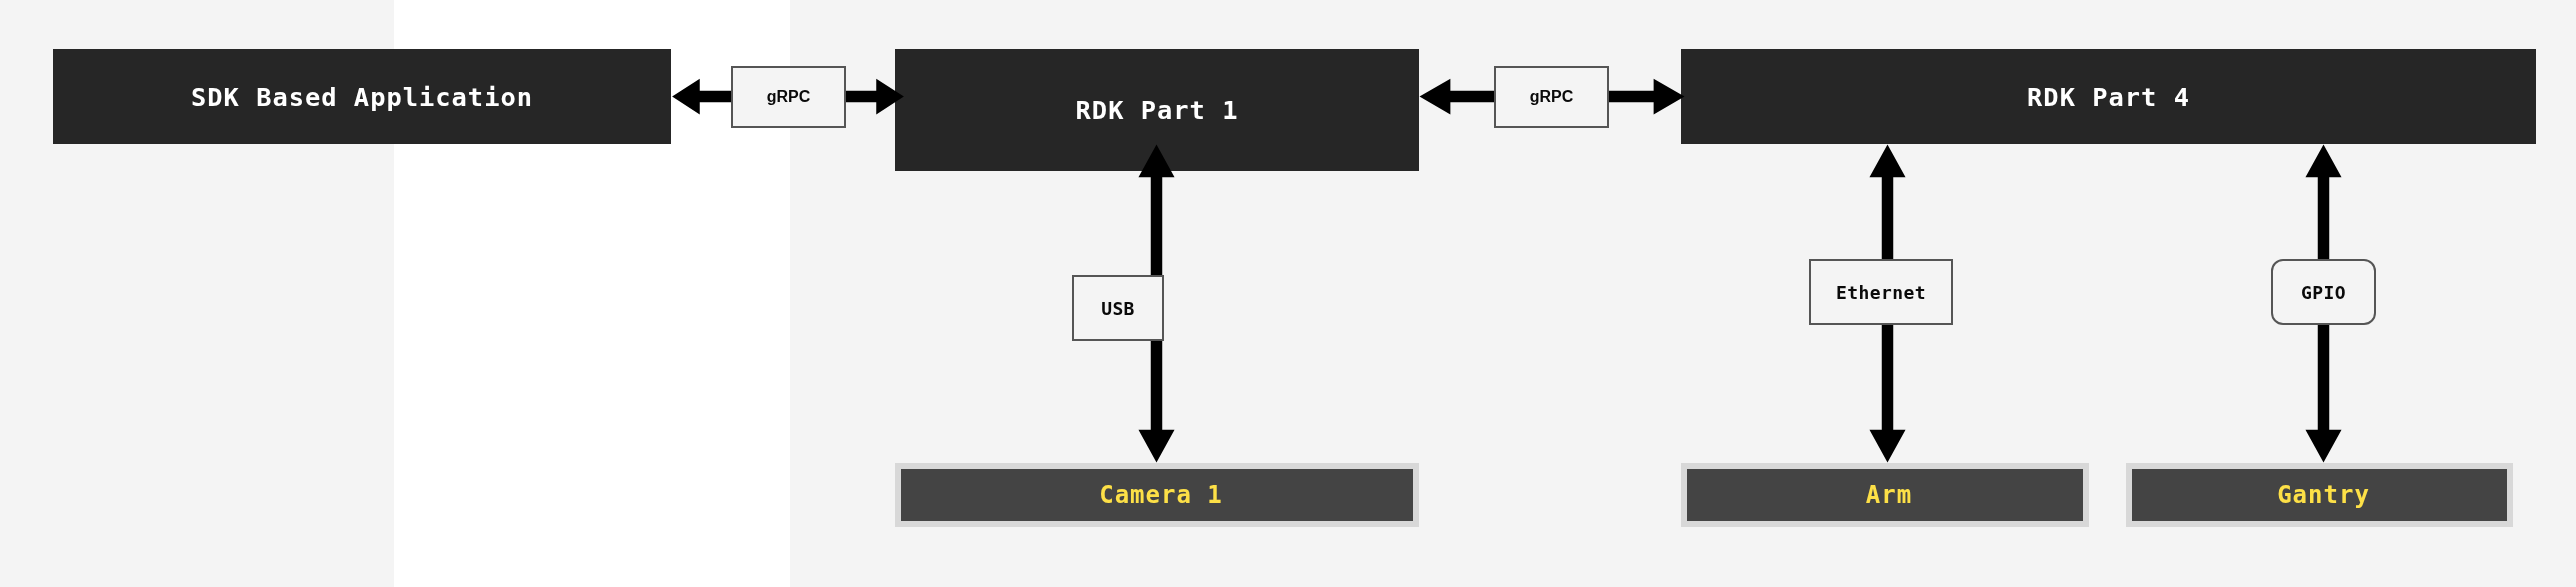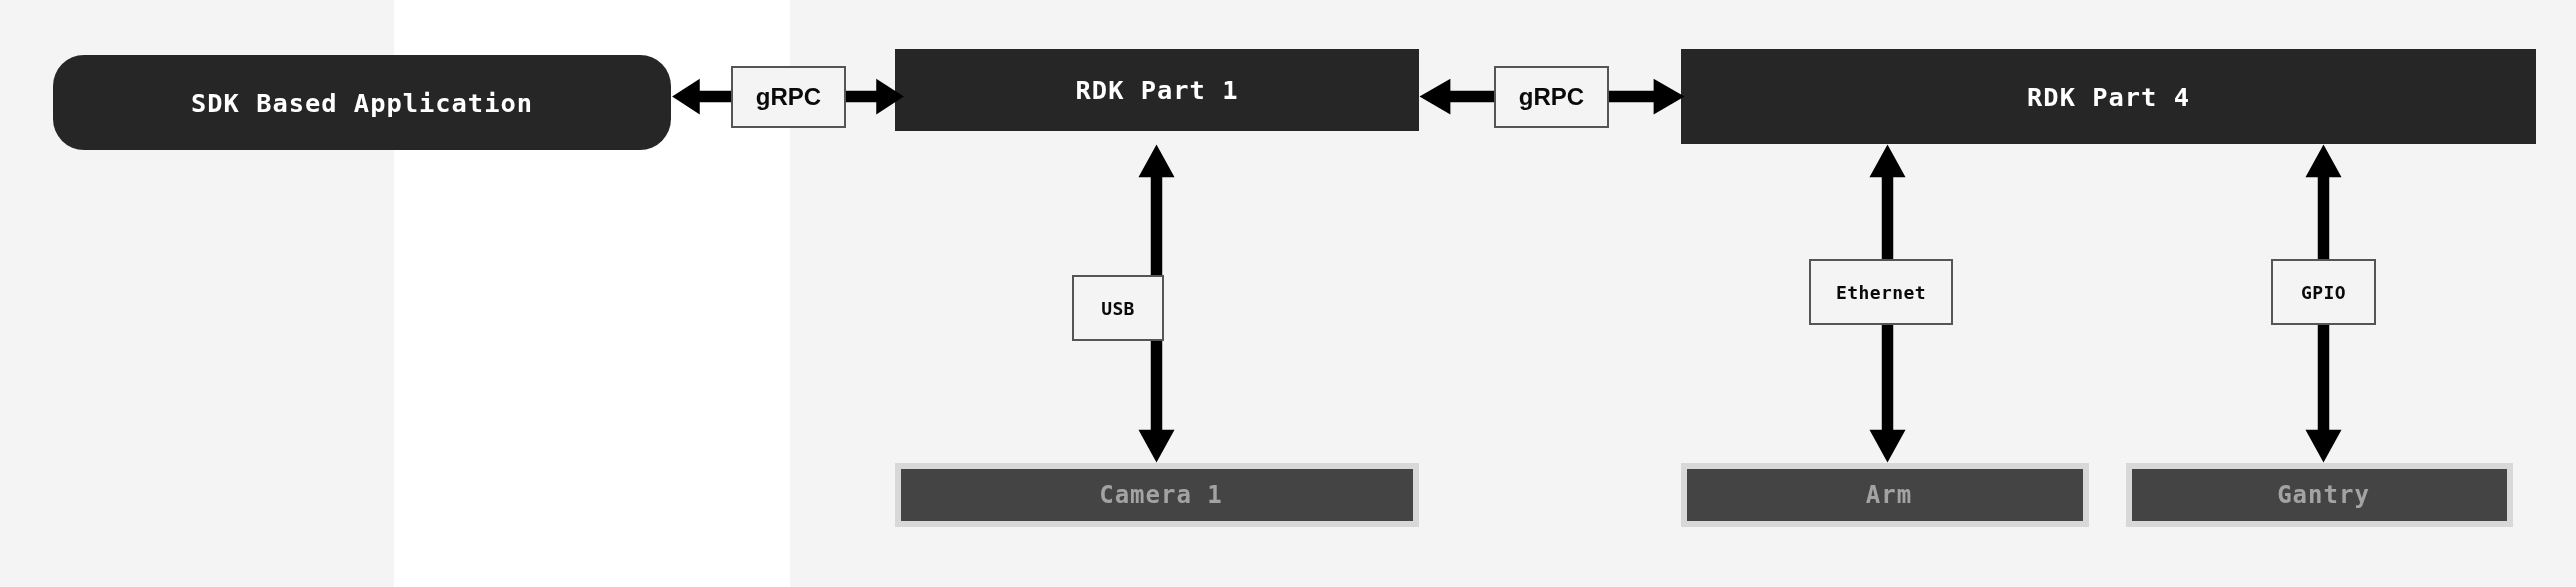--- a/index.html
+++ b/index.html
@@ -45,21 +45,21 @@
   .node-device {
     position: absolute;
     background: #d8d8d8;
     padding: 5.7px;
     box-sizing: border-box;
   }
   .node-device-inner {
     width: 100%;
     height: 100%;
     background: #444444;
-    color: #a3a3a3;
+    color: #fde047;
     display: flex;
     align-items: center;
     justify-content: center;
     font-family: "DejaVu Sans Mono", monospace;
     font-weight: bold;
     font-size: 24px;
     letter-spacing: 1px;
     box-sizing: border-box;
     padding-left: 8px;
   }
@@ -78,45 +78,45 @@
   }
   .edge-label.mono {
     font-family: "DejaVu Sans Mono", monospace;
     font-weight: bold;
     font-size: 18px;
     letter-spacing: 0.4px;
   }
   .edge-label.sans {
     font-family: "Liberation Sans", sans-serif;
     font-weight: bold;
-    font-size: 24px;
+    font-size: 16px;
     letter-spacing: 0px;
   }
 
   
   .arrow-h, .arrow-v {
     position: absolute;
     z-index: 4;
   }
   .arrow-h svg, .arrow-v svg { display: block; }
 </style>
 </head>
 <body>
 
 <div id="canvas">
 
   <div class="band band-left"></div>
   <div class="band band-center"></div>
   <div class="band band-right"></div>
 
-  <div class="node-dark" style="left:53px; top:55px; width:618px; height:95px;border-radius:31px;">
+  <div class="node-dark" style="left:53px; top:49px; width:618px; height:95px;">
     <span>SDK Based Application</span>
   </div>
 
-  <div class="node-dark" style="left:895px; top:49px; width:524px; height:82px;">
+  <div class="node-dark" style="left:895px; top:49px; width:524px; height:122px;">
     <span>RDK Part 1</span>
   </div>
 
   <div class="node-dark" style="left:1681px; top:49px; width:855px; height:95px;">
     <span>RDK Part 4</span>
   </div>
 
   <div class="arrow-h" style="left:672px; top:77px; width:62px; height:39px;">
     <svg width="62" height="39" viewBox="0 0 76 48">
       <path d="M0 24 L34 2 L34 17 L76 17 L76 31 L34 31 L34 46 Z" fill="#000000"></path>
@@ -168,21 +168,21 @@
   <div class="edge-label mono" style="left:1809px; top:259px; width:144px; height:66px;">
     <span>Ethernet</span>
   </div>
 
   <div class="arrow-v" style="left:2303px; top:144px; width:41px; height:319px;">
     <svg width="41" height="319" viewBox="0 0 50 388">
       <path d="M25 0 L47 40 L32 40 L32 348 L47 348 L25 388 L3 348 L18 348 L18 40 L3 40 Z" fill="#000000"></path>
     </svg>
   </div>
 
-  <div class="edge-label mono" style="left:2271px; top:259px; width:105px; height:66px;">
+  <div class="edge-label mono" style="left:2271px; top:259px; width:105px; height:66px;border-radius:12px;">
     <span>GPIO</span>
   </div>
 
   <div class="node-device" style="left:895px; top:463px; width:524px; height:64px;">
     <div class="node-device-inner">
       <span>Camera 1</span>
     </div>
   </div>
 
   <div class="node-device" style="left:2126px; top:463px; width:387px; height:64px;">

